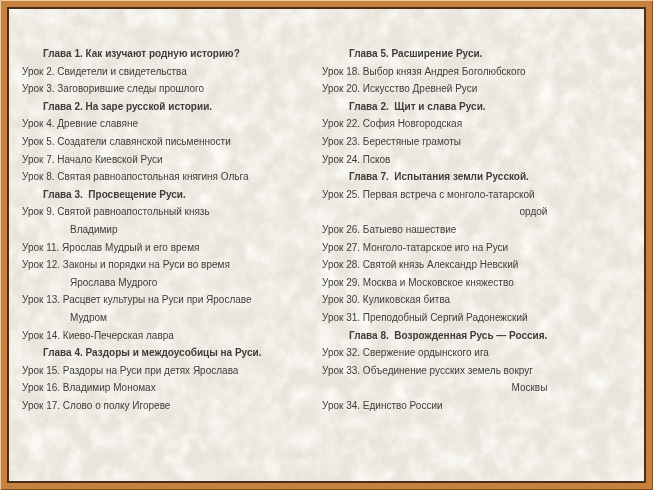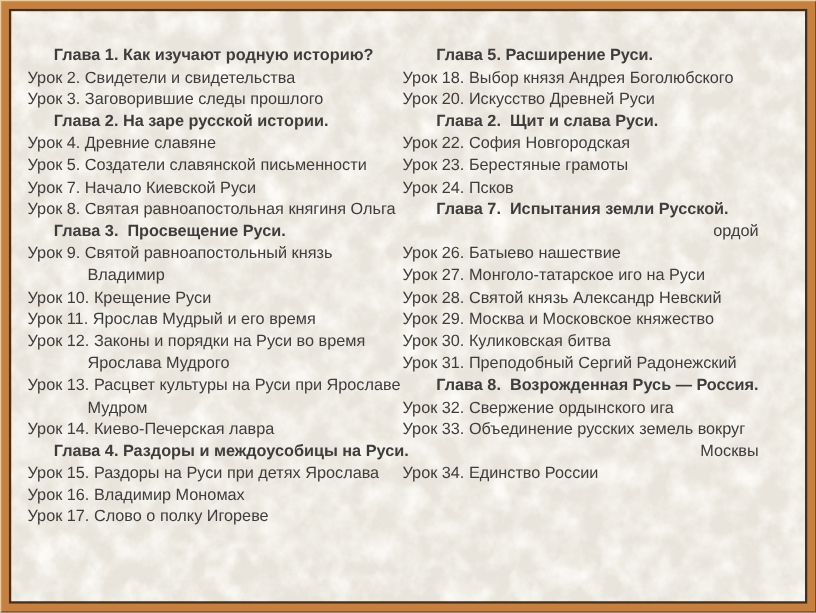--- a/index.html
+++ b/index.html
@@ -26,22 +26,22 @@
     border:2px solid var(--inner-line,#4b2d13);
     background:var(--bg,#e9e5dc);
     overflow:hidden;
   }
   .texture{
     position:absolute;left:0;top:0;width:100%;height:100%;
     pointer-events:none;
   }
   .col{
     position:absolute;
-    top:26px;
-    font-size:13px;
+    top:36px;
+    font-size:10px;
     line-height:17.6px;
     color:var(--text,#3e3d3b);
     letter-spacing:0px;
   }
   .col-left{left:13px;}
   .col-right{left:313px;}
   .line{white-space:pre;}
   .line.chapter{font-weight:bold;padding-left:21px;}
   .col-right .line.chapter{padding-left:27px;}
   .line.cont{padding-left:48px;}
@@ -79,41 +79,41 @@
         <div class="line lesson">Урок 2. Свидетели и свидетельства</div>
         <div class="line lesson">Урок 3. Заговорившие следы прошлого</div>
         <div class="line chapter">Глава 2. На заре русской истории.</div>
         <div class="line lesson">Урок 4. Древние славяне</div>
         <div class="line lesson">Урок 5. Создатели славянской письменности</div>
         <div class="line lesson">Урок 7. Начало Киевской Руси</div>
         <div class="line lesson">Урок 8. Святая равноапостольная княгиня Ольга</div>
         <div class="line chapter">Глава 3.  Просвещение Руси.</div>
         <div class="line lesson">Урок 9. Святой равноапостольный князь</div>
         <div class="line cont">Владимир</div>
-        <div class="line lesson">Урок 10. Крещение Руси</div>
         <div class="line lesson">Урок 11. Ярослав Мудрый и его время</div>
         <div class="line lesson">Урок 12. Законы и порядки на Руси во время</div>
         <div class="line cont">Ярослава Мудрого</div>
         <div class="line lesson">Урок 13. Расцвет культуры на Руси при Ярославе</div>
         <div class="line cont">Мудром</div>
         <div class="line lesson">Урок 14. Киево-Печерская лавра</div>
         <div class="line chapter">Глава 4. Раздоры и междоусобицы на Руси.</div>
         <div class="line lesson">Урок 15. Раздоры на Руси при детях Ярослава</div>
         <div class="line lesson">Урок 16. Владимир Мономах</div>
         <div class="line lesson">Урок 17. Слово о полку Игореве</div>
       </div>
     <div class="col col-right">
         <div class="line chapter">Глава 5. Расширение Руси.</div>
         <div class="line lesson">Урок 18. Выбор князя Андрея Боголюбского</div>
         <div class="line lesson">Урок 20. Искусство Древней Руси</div>
         <div class="line chapter">Глава 2.  Щит и слава Руси.</div>
         <div class="line lesson">Урок 22. София Новгородская</div>
         <div class="line lesson">Урок 23. Берестяные грамоты</div>
         <div class="line lesson">Урок 24. Псков</div>
         <div class="line chapter">Глава 7.  Испытания земли Русской.</div>
+        <div class="line lesson">Урок 25. Первая встреча с монголо-татарской</div>
         <div class="line cont">ордой</div>
         <div class="line lesson">Урок 26. Батыево нашествие</div>
         <div class="line lesson">Урок 27. Монголо-татарское иго на Руси</div>
         <div class="line lesson">Урок 28. Святой князь Александр Невский</div>
         <div class="line lesson">Урок 29. Москва и Московское княжество</div>
         <div class="line lesson">Урок 30. Куликовская битва</div>
         <div class="line lesson">Урок 31. Преподобный Сергий Радонежский</div>
         <div class="line chapter">Глава 8.  Возрожденная Русь — Россия.</div>
         <div class="line lesson">Урок 32. Свержение ордынского ига</div>
         <div class="line lesson">Урок 33. Объединение русских земель вокруг</div>

